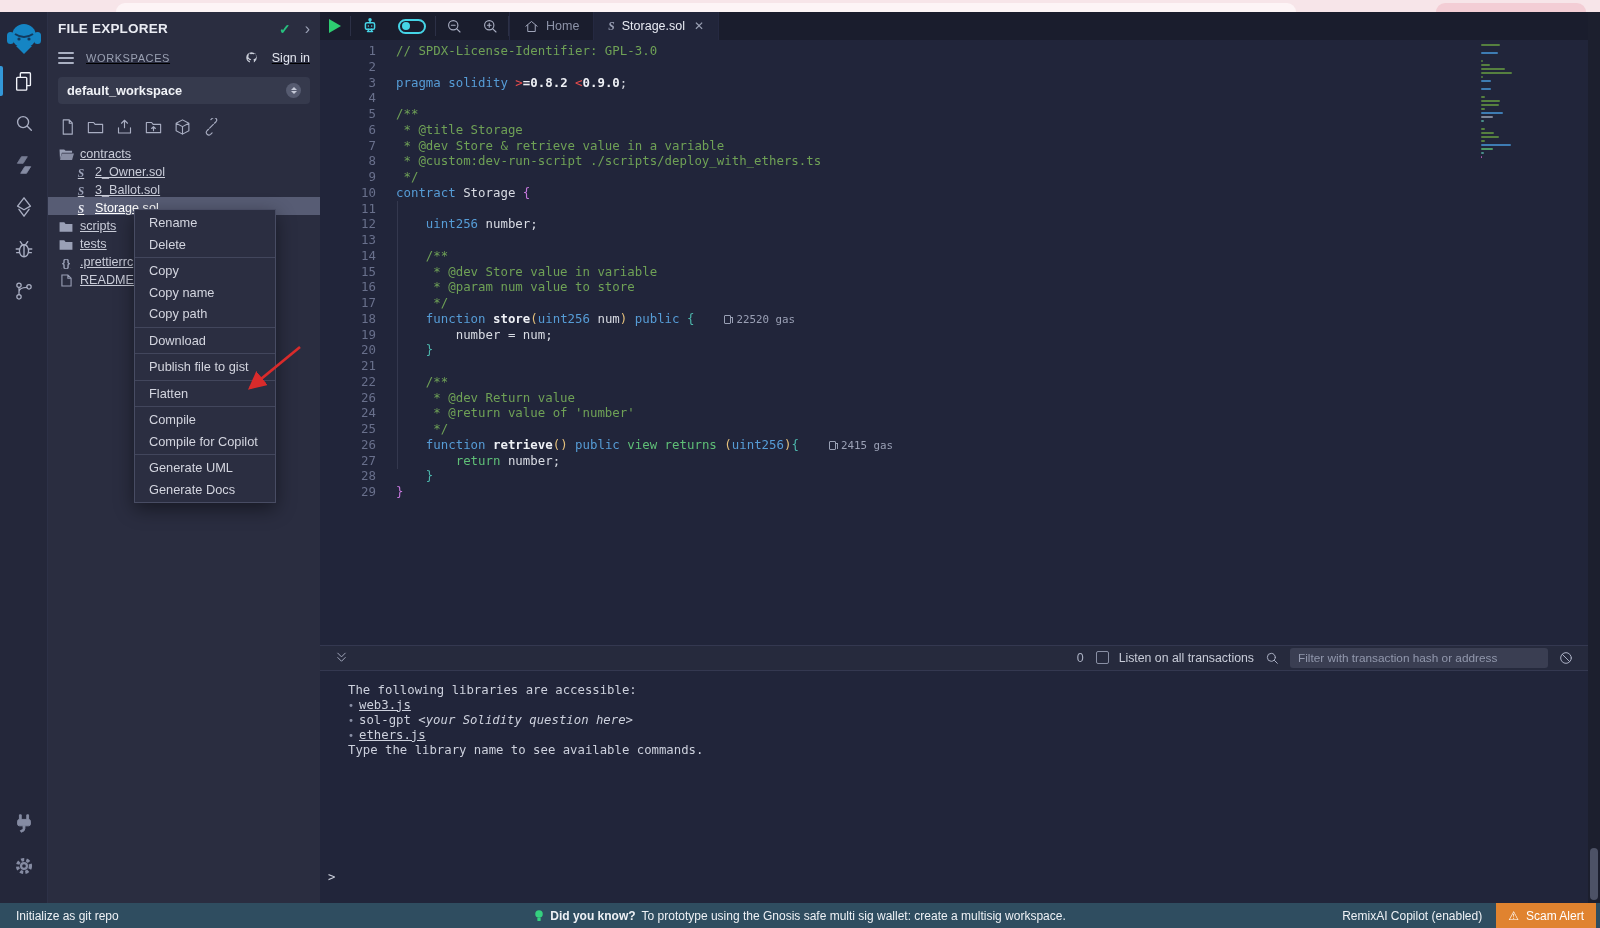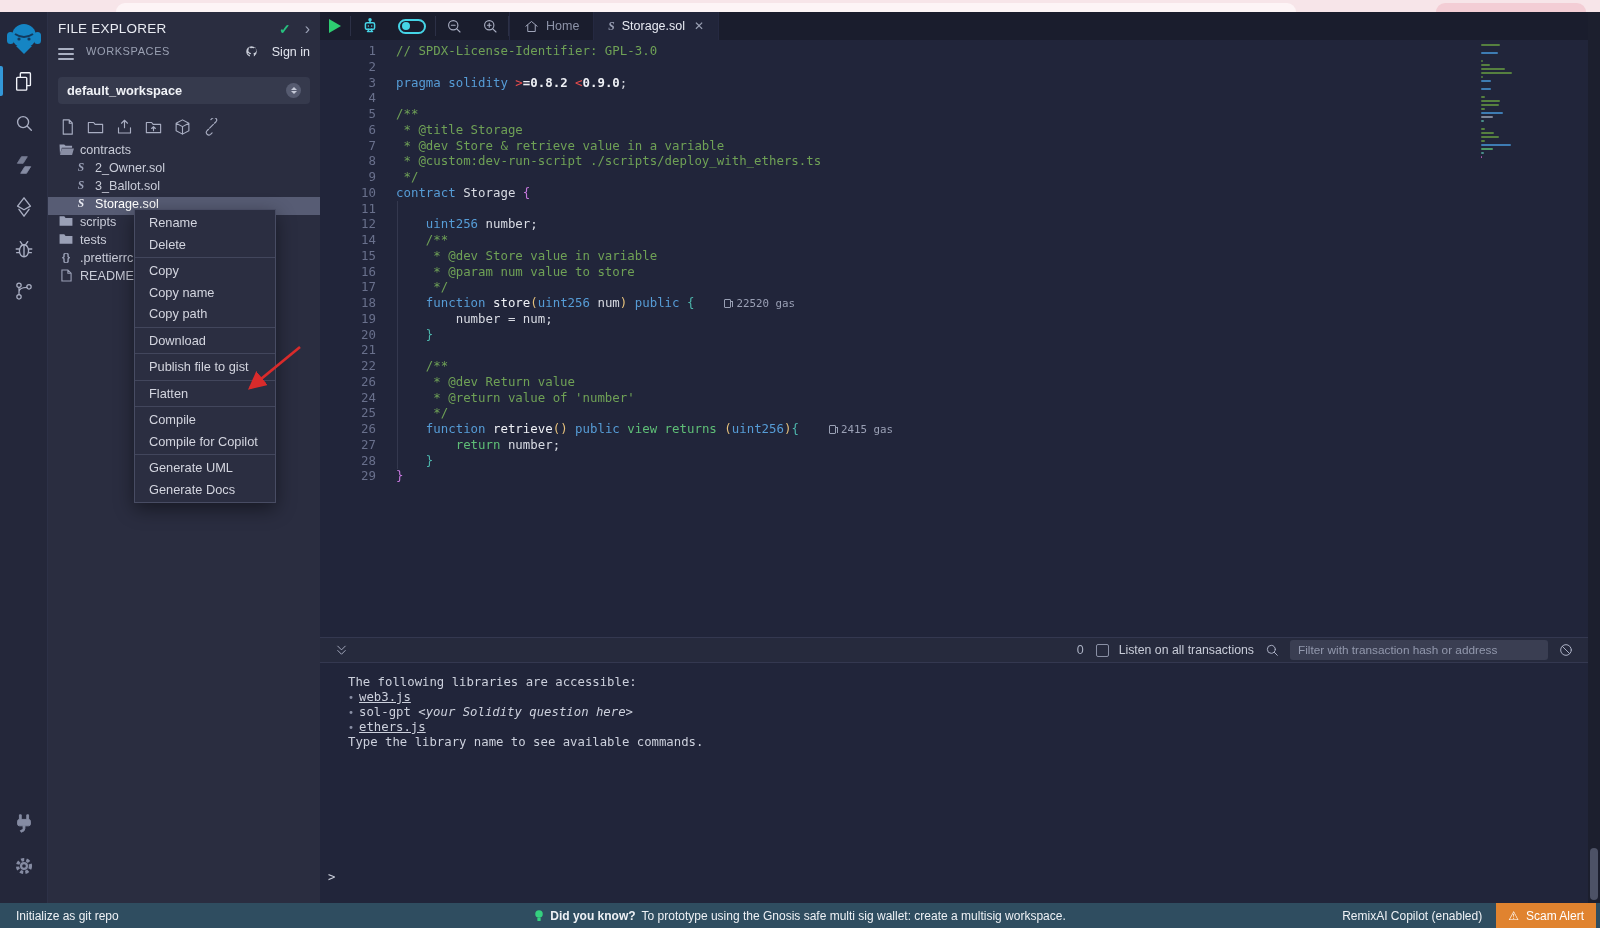--- a/index.html
+++ b/index.html
@@ -19,38 +19,38 @@
   .rail { position:absolute; left:0; top:0; bottom:0; width:48px; background:#24273a; border-right:1px solid #2d3147; display:flex; flex-direction:column; align-items:center; }
   .logo { width:40px; height:42px; margin-top:6px; display:flex; align-items:center; justify-content:center; }
   .ric { position:relative; width:48px; height:42px; display:flex; align-items:center; justify-content:center; color:#858b a2; }
   .ric svg { stroke:#868ca3; }
   .ric.active svg { stroke:#f2f4fa; }
   .ric.active::before { content:""; position:absolute; left:0; top:6px; bottom:6px; width:3px; background:#3398d8; border-radius:0 2px 2px 0; }
   .rail .spacer { flex:1; }
   
   .panel { position:absolute; left:48px; top:0; bottom:0; width:272px; background:#2a2d40; }
   .panel-head { display:flex; align-items:center; height:33px; padding:0 10px; }
-  .panel-title { font-size:13.5px; font-weight:normal; color:#e9ebf2; letter-spacing:.2px; flex:1; }
+  .panel-title { font-size:13.5px; font-weight:bold; color:#e9ebf2; letter-spacing:.2px; flex:1; }
   .check { color:#27c07f; font-size:14px; font-weight:bold; margin-right:14px; }
   .chev { color:#9aa0b4; font-size:16px; line-height:1; cursor:pointer; }
-  .ws-row { display:flex; align-items:flex-start; height:26px; padding:0 10px; }
+  .ws-row { display:flex; align-items:center; height:26px; padding:0 10px;text-decoration:underline; }
   .burger { width:16px; cursor:pointer; margin-right:12px; }
   .burger div { height:2px; background:#aab0c2; margin:3px 0; border-radius:1px; }
   .ws-label { flex:1; font-size:11px; color:#9aa0b2; letter-spacing:.6px; }
   .signin { display:flex; align-items:center; gap:13px; color:#e2e5ee; font-size:12.5px; cursor:pointer; }
   .ws-select { margin:6px 10px 8px 10px; height:27px; background:#363a4d; border-radius:4px; display:flex; align-items:center; padding:0 9px; cursor:pointer; }
   .ws-select .name { flex:1; color:#f0f2f7; font-size:12.8px; font-weight:bold; }
   .sorter { width:15px; height:15px; border-radius:50%; background:#565b70; display:flex; flex-direction:column; align-items:center; justify-content:center; gap:1px; }
   .sorter i { width:0; height:0; border-left:3px solid transparent; border-right:3px solid transparent; }
   .sorter .up { border-bottom:3px solid #c6cad8; }
   .sorter .dn { border-top:3px solid #c6cad8; }
   .actions { display:flex; align-items:center; gap:10px; padding:6px 10px 7px 10px; }
   .actions span { cursor:pointer; display:flex; }
   .tree { font-size:12.6px; color:#c9ccd8; }
-  .trow { display:flex; align-items:flex-start; height:18px; cursor:pointer; white-space:nowrap; overflow:hidden; }
+  .trow { display:flex; align-items:flex-end; height:18px; cursor:pointer; white-space:nowrap; overflow:hidden;text-decoration:underline; }
   .trow .tic { width:16px; display:flex; justify-content:center; margin-right:6px; flex:0 0 16px; color:#9aa0b6; font-size:11px; }
   .trow.sel { background:#575c74; color:#ffffff; }
   .s-glyph { font-style:italic; font-weight:bold; color:#9aa0b6; font-size:11.5px; font-family:"Liberation Serif", serif;}
   .trow.sel .s-glyph { color:#e8eaf2; }
   
   .menu { position:absolute; left:134px; top:209px; width:142px; background:#2b2e41; border:1px solid #484c63; box-shadow:0 6px 18px rgba(0,0,0,.45); z-index:50; padding:2px 0; }
   .mi { height:21.5px; line-height:21.5px; padding:0 14px; font-size:12.8px; color:#d3d5df; cursor:pointer; white-space:nowrap; }
   .mdiv { height:1px; background:#42465c; margin:2px 0; }
   
   .main { position:absolute; left:320px; top:0; width:1268px; bottom:0; background:#21253a; display:flex; flex-direction:column; }
@@ -63,21 +63,21 @@
   .tab { display:flex; align-items:center; gap:7px; padding:0 14px; font-size:12.5px; color:#8d93a8; cursor:pointer; border-right:1px solid #252941; }
   .tab.home { border-left:1px solid #252941; }
   .tab.active { background:#21253a; color:#e8eaf2; }
   .tab .x { color:#9aa0b4; font-size:12px; margin-left:2px; }
   
   .editor { position:relative; flex:1 1 auto; overflow:hidden; font-family:"DejaVu Sans Mono", monospace; font-size:12.4px; line-height:15.75px; padding-top:3px; }
   .cl { display:flex; height:15.75px; }
   .ln { flex:0 0 72px; text-align:right; padding-right:16px; color:#69708c; }
   .ct { white-space:pre; padding-left:4px; color:#d8dbe3; }
   .s-cmt { color:#6fa156; } .s-kw { color:#569cd6; } .s-kw2 { color:#5fbf77; }
-  .s-fn { color:#eef0f5; font-weight:normal; } .s-op { color:#e84b4b; }
+  .s-fn { color:#eef0f5; font-weight:bold; } .s-op { color:#e84b4b; }
   .s-num { color:#eef0f5; font-weight:bold; } .s-txt { color:#d8dbe3; }
   .s-p1 { color:#c678dd; } .s-p2 { color:#e5c07b; } .s-p3 { color:#4db6ac; }
   .gas { margin-left:30px; color:#9aa0b5; font-size:10.8px; font-family:"DejaVu Sans Mono", monospace; }
   .gas-ic { display:inline-block; width:7px; height:9px; border:1px solid #99a0b4; border-radius:1px; position:relative; margin-right:5px; vertical-align:-1px; }
   .gas-ic::after { content:""; position:absolute; right:-3px; top:1px; width:2px; height:5px; border-right:1px solid #99a0b4; border-top:1px solid #99a0b4; }
   .iguide { position:absolute; left:77px; width:1px; background:#34384e; }
   .minimap { position:absolute; right:44px; top:2px; width:66px; padding:2px 3px; }
   .mm-bar { height:2px; margin-bottom:2px; border-radius:1px; }
   
   .termbar { flex:0 0 26px; background:#262a3d; border-top:1px solid #343850; border-bottom:1px solid #343850; display:flex; align-items:center; padding:0 14px; }
@@ -426,20 +426,24 @@
         </div>
         <div class="cl">
           <span class="ln">11</span>
           <span class="ct"></span>
         </div>
         <div class="cl">
           <span class="ln">12</span>
           <span class="ct"><span class="s-txt">    </span><span class="s-kw">uint256</span><span class="s-txt"> number;</span></span>
         </div>
         <div class="cl">
+          <span class="ln">13</span>
+          <span class="ct"></span>
+        </div>
+        <div class="cl">
           <span class="ln">14</span>
           <span class="ct"><span class="s-cmt">    /**</span></span>
         </div>
         <div class="cl">
           <span class="ln">15</span>
           <span class="ct"><span class="s-cmt">     * @dev Store value in variable</span></span>
         </div>
         <div class="cl">
           <span class="ln">16</span>
           <span class="ct"><span class="s-cmt">     * @param num value to store</span></span>

